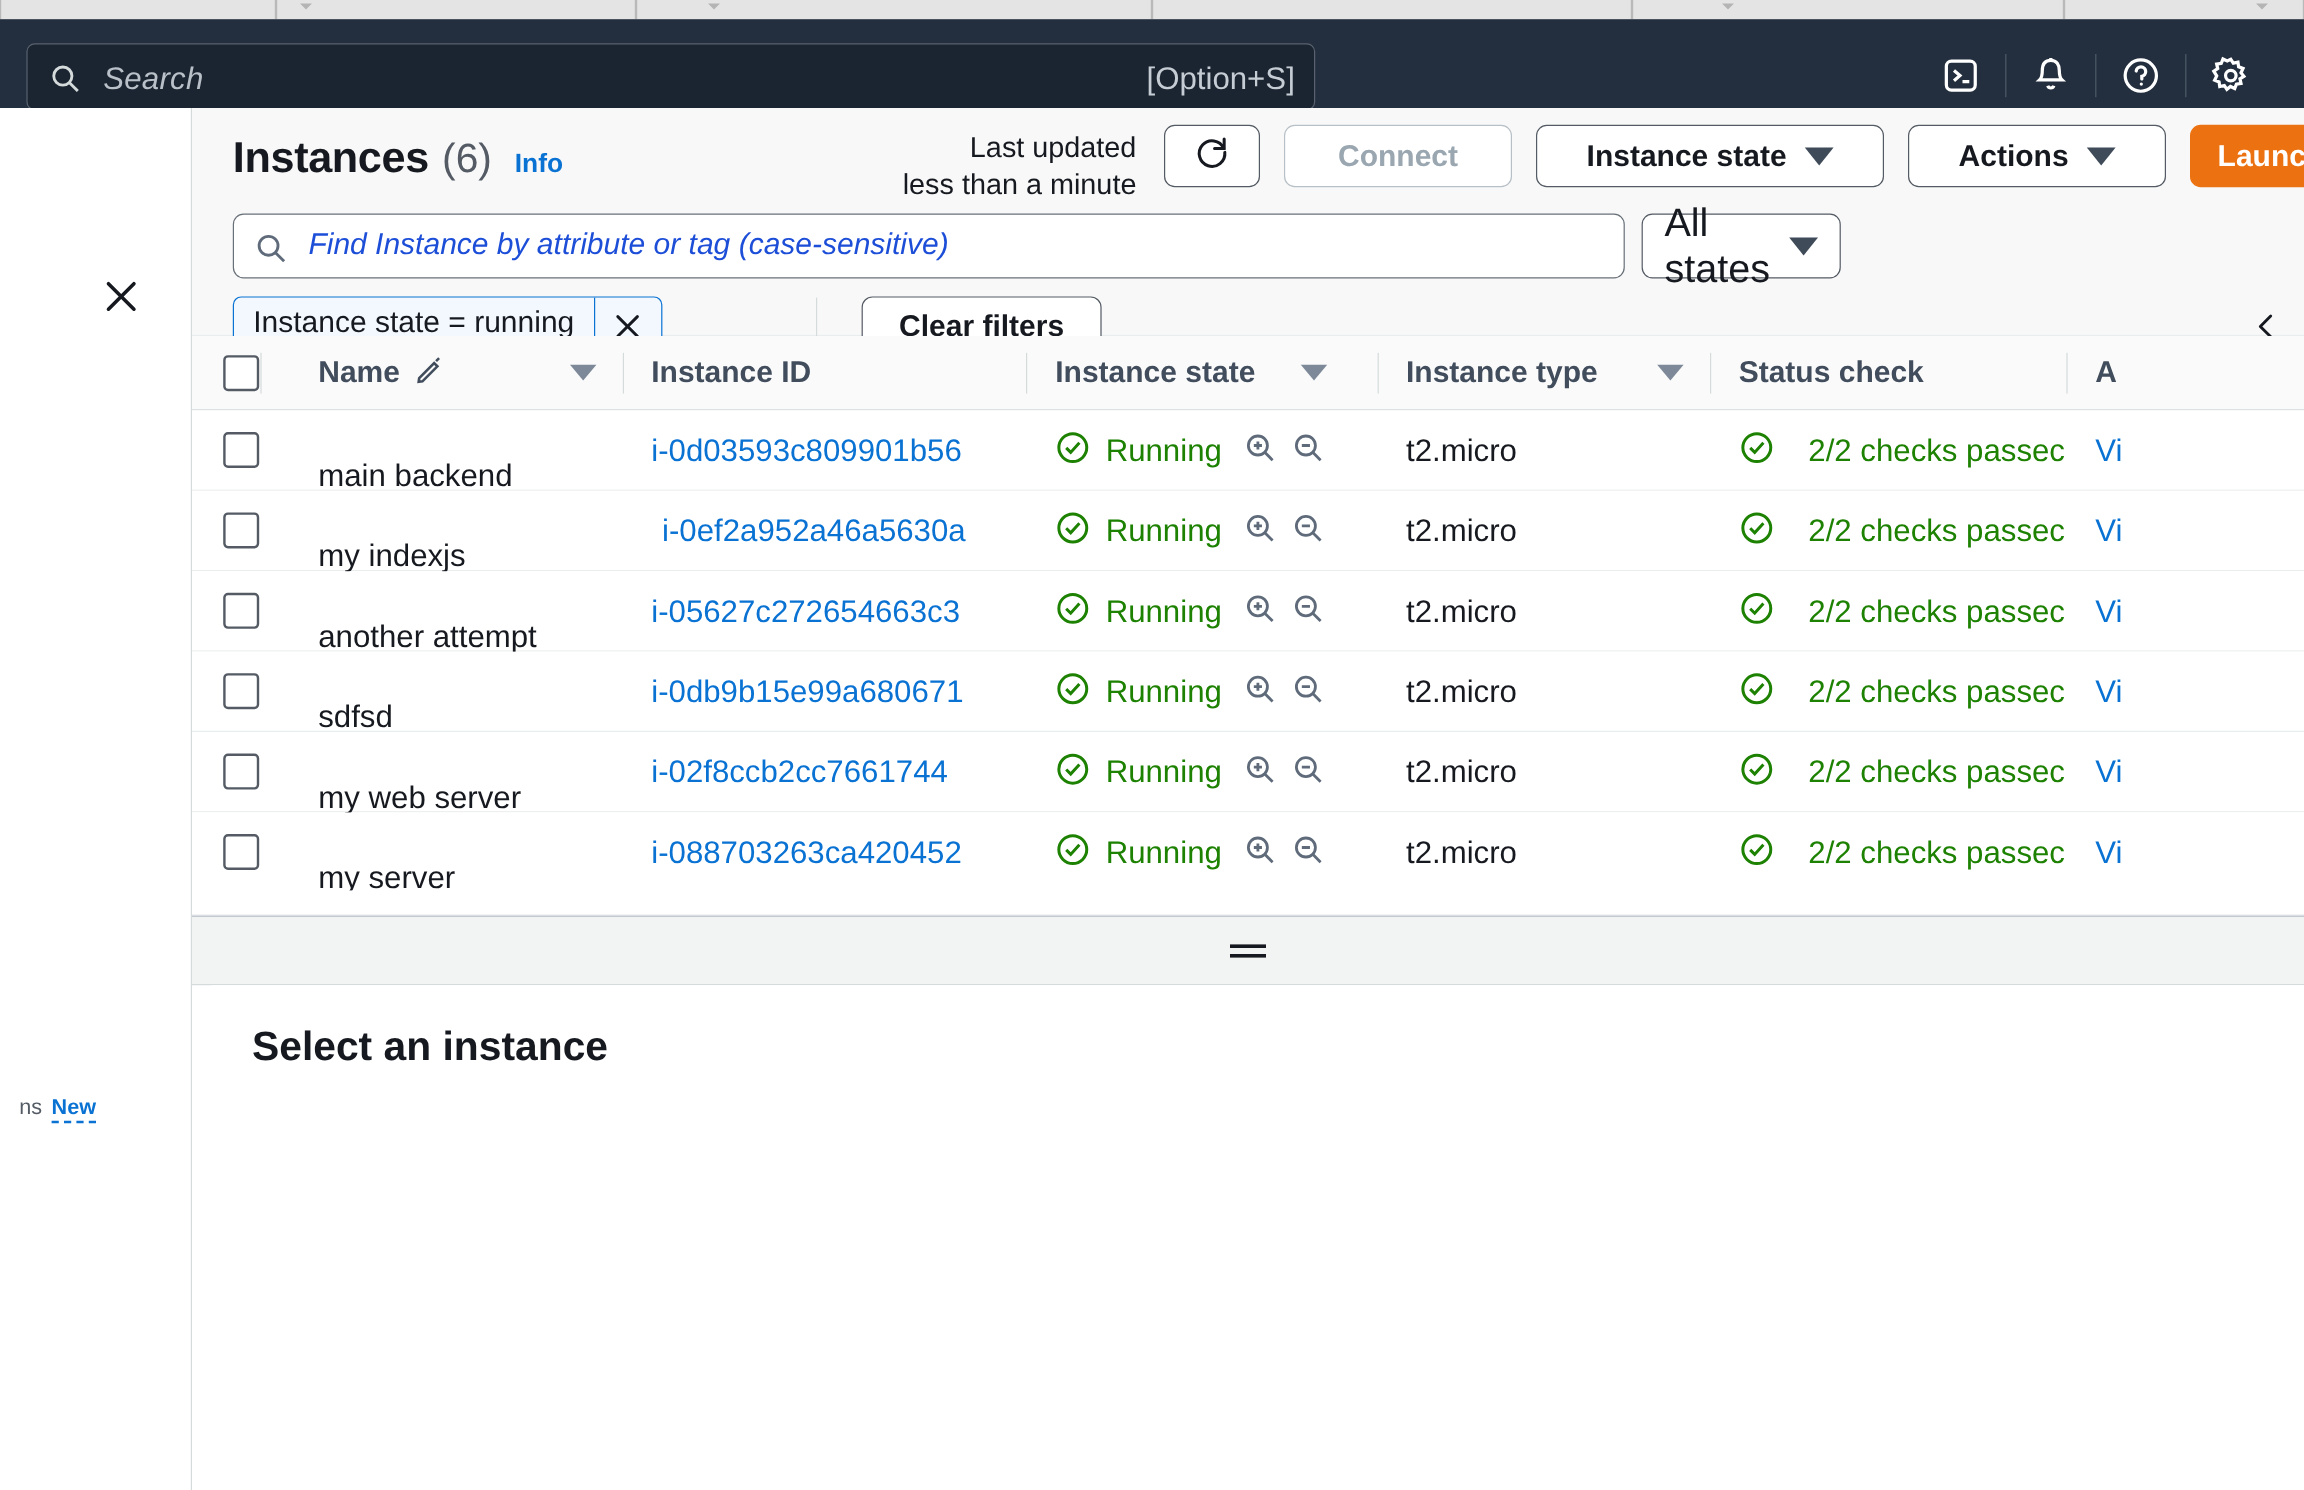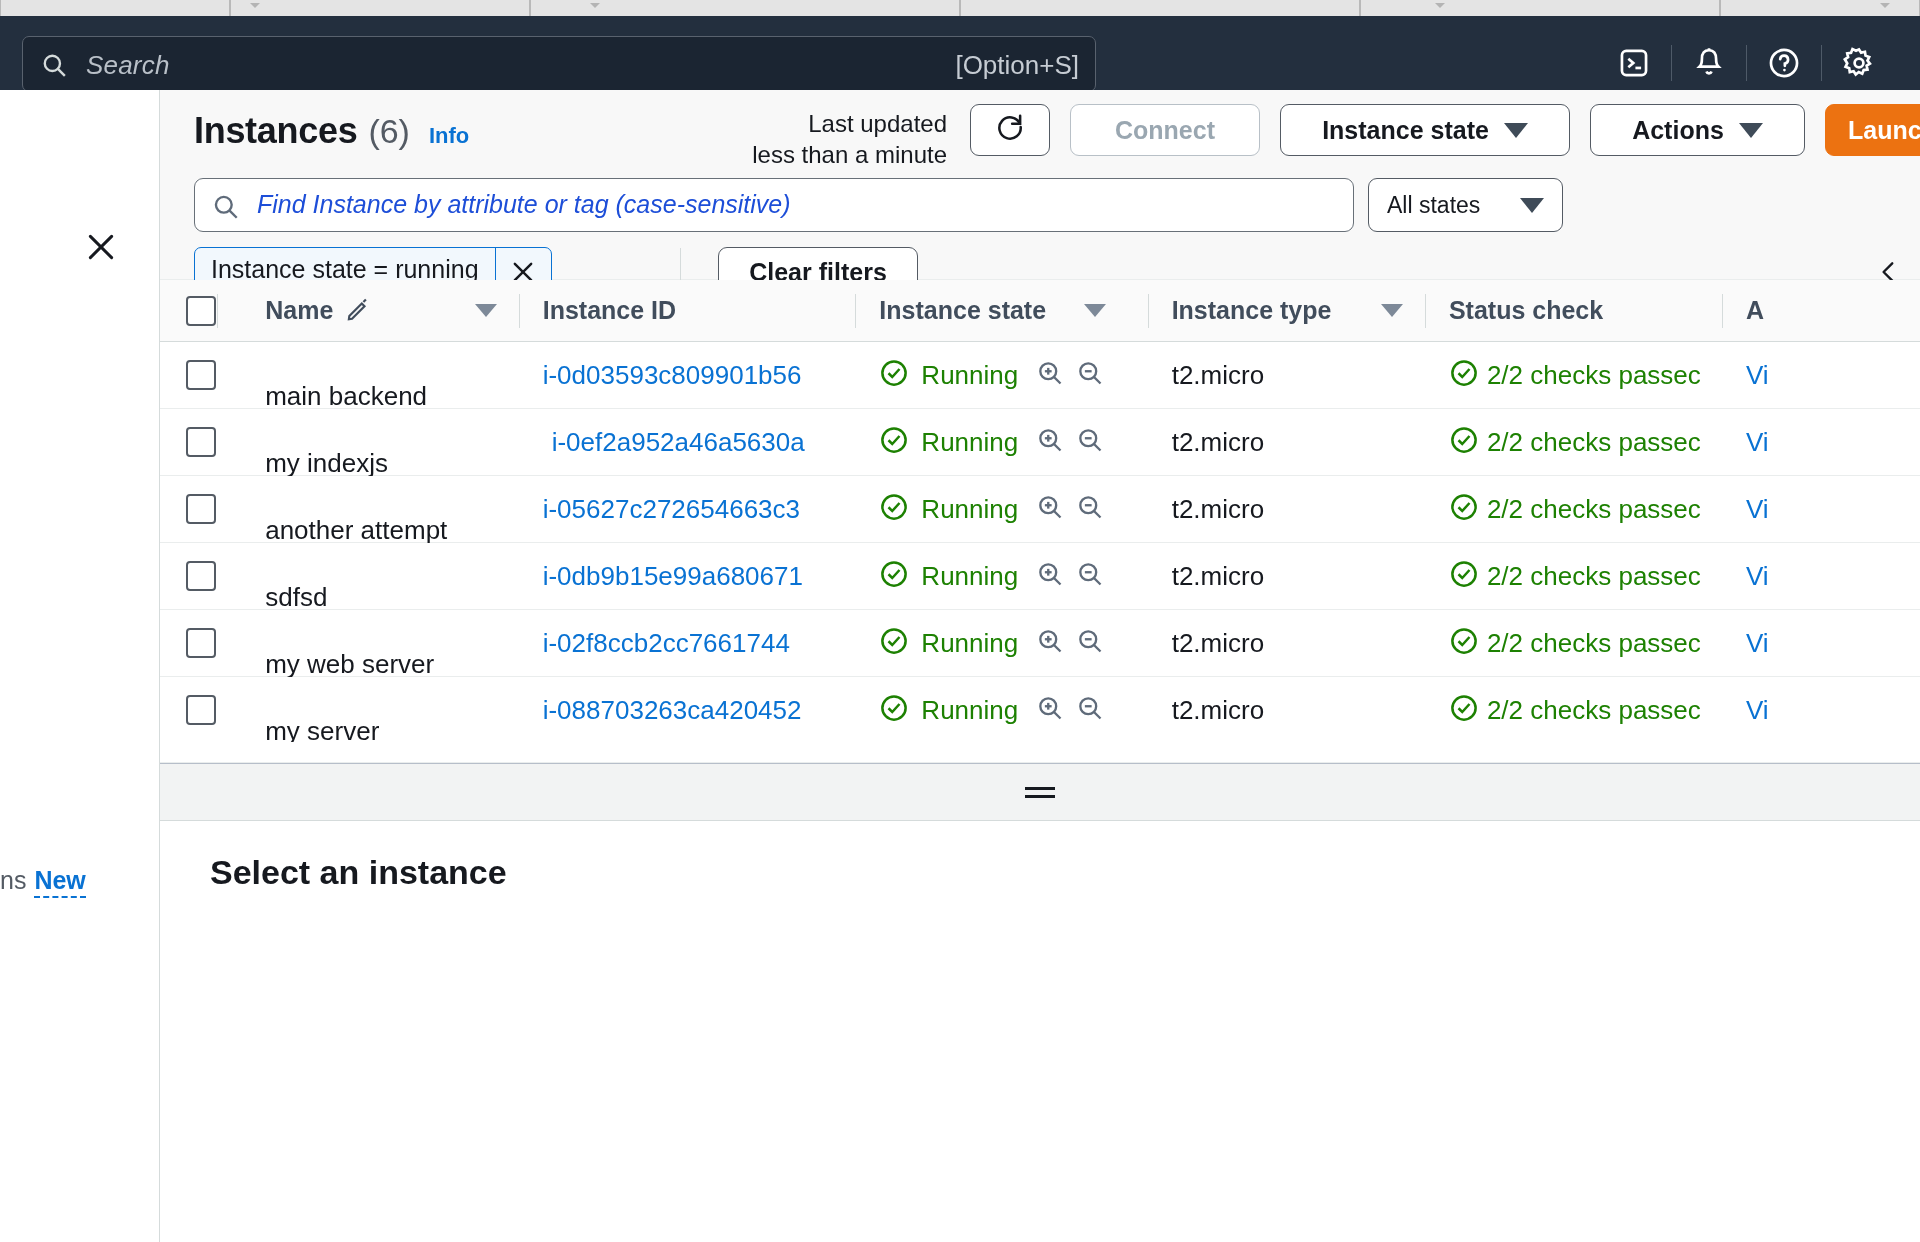--- a/index.html
+++ b/index.html
@@ -61,22 +61,22 @@
   
   .left-rail {
     position: absolute; left: 0; top: 90px; width: 160px; height: 1152px;
     background: #ffffff; border-right: 1px solid #d5dbdb;
   }
   .rail-close {
     position: absolute; left: 84px; top: 140px;
     width: 34px; height: 34px; color: #16191f;
   }
   .rail-frag {
-    position: absolute; left: 0; top: 776px; width: 152px;
-    font-size: 25px; color: #545b64; white-space: nowrap;
+    position: absolute; left: 0; top: 822px; width: 152px;
+    font-size: 18px; color: #545b64; white-space: nowrap; padding-left: 16px;
   }
   .rail-frag .newlink {
     color: #0972d3; font-weight: bold; border-bottom: 2px dashed #0972d3;
     padding-bottom: 2px; margin-left: 8px;
   }
 
   
   .content {
     position: absolute; left: 160px; top: 90px;
     width: 1760px; height: 1152px; background: #ffffff;
@@ -125,24 +125,24 @@
   .filter-input {
     position: absolute; left: 34px; top: 88px; width: 1160px; height: 54px;
     border: 1px solid #687078; border-radius: 9px; background: #ffffff;
   }
   .filter-input .mag { position: absolute; left: 17px; top: 14px; }
   .filter-input .ph {
     position: absolute; left: 62px; top: 11px;
     font-size: 25px; font-style: italic; color: #1d4ed8;
   }
   .states-select {
-    position: absolute; left: 1208px; top: 88px; width: 195px; height: 54px;
+    position: absolute; left: 1208px; top: 88px; width: 166px; height: 54px;
     border: 1px solid #545b64; border-radius: 9px; background: #ffffff;
     display: flex; align-items: center; padding: 0 18px;
-    justify-content: space-between; font-size: 23px; color: #16191f;
+    justify-content: space-between; font-size: 33px; color: #16191f;
   }
 
   
   .chip {
     position: absolute; left: 34px; top: 157px; height: 50px;
     border: 1px solid #0972d3; border-radius: 7px; background: #f2f8fd;
     display: flex; align-items: stretch;
   }
   .chip-label {
     display: flex; align-items: center; padding: 0 16px;
@@ -203,21 +203,21 @@
     border-radius: 4px; background: #ffffff; cursor: pointer;
   }
   .cellname { font-size: 26px; color: #16191f; white-space: nowrap; margin-top: 43px; }
   .cellid {
     font-size: 26px; color: #0972d3; white-space: nowrap; cursor: pointer;
   }
   .state-wrap { display: flex; align-items: center; gap: 12px; }
   .state-txt { font-size: 26px; color: #1d8102; font-weight: normal; }
   .zoom-ico { margin-left: 18px; color: #5f6b7a; cursor: pointer; }
   .celltype { font-size: 26px; color: #16191f; }
-  .chk-wrap { display: flex; align-items: center; gap: 8px; }
+  .chk-wrap { display: flex; align-items: center; gap: 28px; }
   .chk-txt { font-size: 26px; color: #1d8102; white-space: nowrap; }
   .alarm-txt { font-size: 26px; color: #0972d3; white-space: nowrap; }
   .splitter {
     position: absolute; left: 0; top: 673px; width: 1760px; height: 58px;
     background: #f2f3f3; border-top: 1px solid #b6bec9;
     border-bottom: 1px solid #d5dbdb;
     display: flex; align-items: center; justify-content: center;
   }
   .splitter-grip {
     width: 30px; height: 14px; position: relative;

